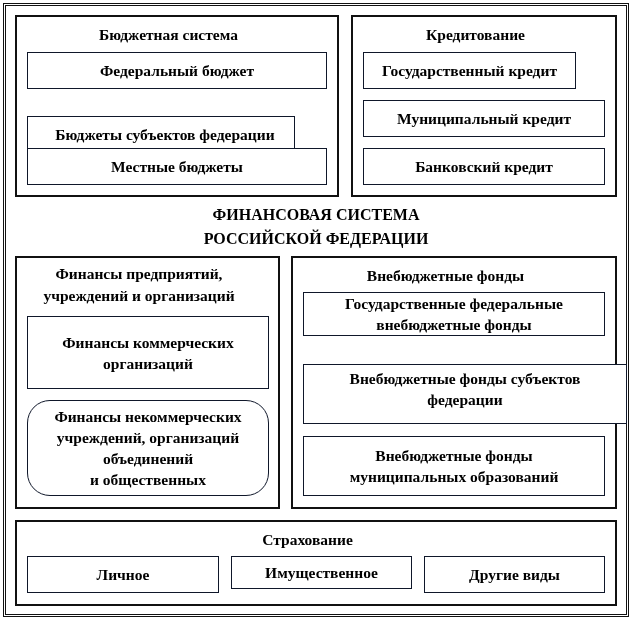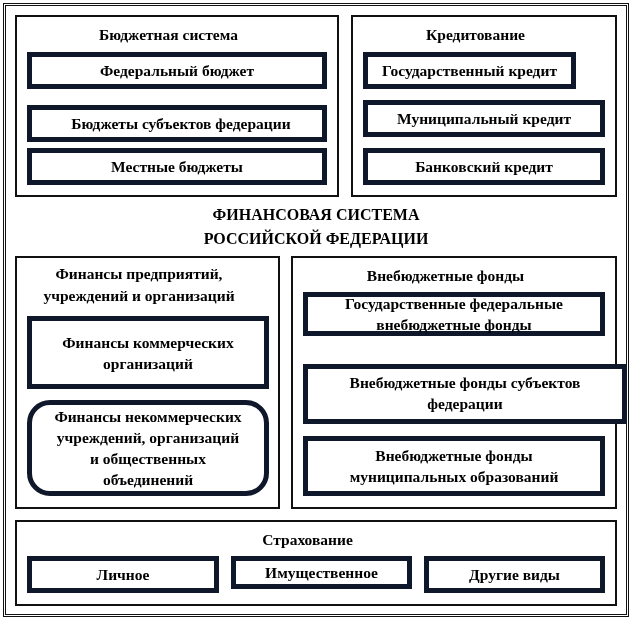--- a/index.html
+++ b/index.html
@@ -2,39 +2,39 @@
 <html><head>
 <meta charset="utf-8">
 <style>
   html, body { margin: 0; padding: 0; background: #ffffff; }
   body { width: 632px; height: 620px; position: relative; overflow: hidden;
          font-family: "Liberation Serif", "DejaVu Serif", serif; color: #000; }
   .abs { position: absolute; box-sizing: border-box; }
   .outer { left: 3px; top: 3px; width: 626px; height: 614px;
            border: 3px dotted #222; border-style: double; border-width: 3px; border-color: #111; }
   .panel { border: 2px solid #111; background: #fff; }
-  .box { border: 5px solid #0f172a; background: #fff; display: flex; align-items: center;
+  .box { border: 1px solid #0f172a; background: #fff; display: flex; align-items: center;
          justify-content: center; text-align: center; font-weight: bold; font-size: 15.5px;
          line-height: 21px; padding: 0 4px; }
   .ptitle { position: absolute; left: 0; right: 17px; text-align: center; font-weight: bold;
             font-size: 15.5px; line-height: 21px; }
   .main-title { left: 0; width: 632px; top: 203px; text-align: center; font-weight: bold;
                 font-size: 16px; line-height: 24px; }
   .main-title div { white-space: nowrap; }
 </style>
 </head>
 <body>
 
 <div class="abs outer"></div>
 
 <div class="abs panel" style="left:15px; top:15px; width:324px; height:182px;">
   <div class="ptitle" style="top:7px;">Бюджетная система</div>
 </div>
 <div class="abs box" style="left:27px; top:52px; width:300px; height:37px;">Федеральный бюджет</div>
-<div class="abs box" style="left:27px; top:105px; width:300px; height:37px;padding-left:12px;">Бюджеты субъектов федерации</div>
+<div class="abs box" style="left:27px; top:116px; width:268px; height:37px;padding-left:12px;">Бюджеты субъектов федерации</div>
 <div class="abs box" style="left:27px; top:148px; width:300px; height:37px;">Местные бюджеты</div>
 
 <div class="abs panel" style="left:351px; top:15px; width:266px; height:182px;">
   <div class="ptitle" style="top:7px;">Кредитование</div>
 </div>
 <div class="abs box" style="left:363px; top:52px; width:213px; height:37px;">Государственный кредит</div>
 <div class="abs box" style="left:363px; top:100px; width:242px; height:37px;">Муниципальный кредит</div>
 <div class="abs box" style="left:363px; top:148px; width:242px; height:37px;">Банковский кредит</div>
 
 <div class="abs main-title">
@@ -48,22 +48,22 @@
     <div>учреждений и организаций</div>
   </div>
 </div>
 <div class="abs box" style="left:27px; top:316px; width:242px; height:73px; flex-direction:column;">
   <div>Финансы коммерческих</div>
   <div>организаций</div>
 </div>
 <div class="abs box" style="left:27px; top:400px; width:242px; height:96px; flex-direction:column;border-radius:23px;">
   <div>Финансы некоммерческих</div>
   <div>учреждений, организаций</div>
+  <div>объединений</div>
   <div>и общественных</div>
-  <div>объединений</div>
 </div>
 
 <div class="abs panel" style="left:291px; top:256px; width:326px; height:253px;">
   <div class="ptitle" style="top:7px;">Внебюджетные фонды</div>
 </div>
 <div class="abs box" style="left:303px; top:292px; width:302px; height:44px; flex-direction:column;">
   <div>Государственные федеральные</div>
   <div>внебюджетные фонды</div>
 </div>
 <div class="abs box" style="left:303px; top:364px; width:324px; height:60px; flex-direction:column; justify-content:flex-start; padding-top:3px;">

